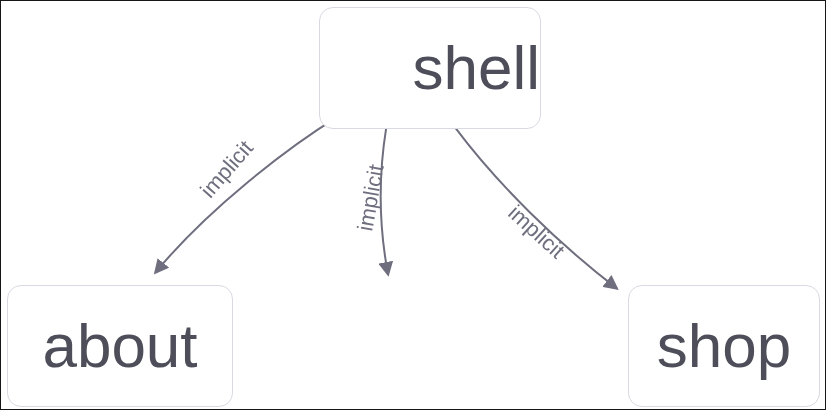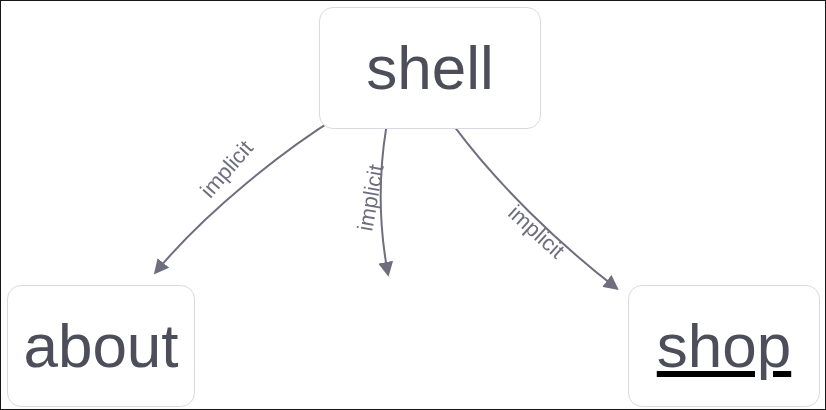--- a/index.html
+++ b/index.html
@@ -74,26 +74,26 @@
 
     <path class="edge-path" d="M386,128 C378,178 379,228 388,275" marker-end="url(#arrow)"></path>
 
     <path class="edge-path" d="M456,128 C498,184 558,243 618,289" marker-end="url(#arrow)"></path>
 
     <text class="edge-label" transform="translate(227,170) rotate(-49)">implicit</text>
     <text class="edge-label" transform="translate(372,198) rotate(-80)">implicit</text>
     <text class="edge-label" transform="translate(536,233) rotate(42)">implicit</text>
   </svg>
 
-  <div class="node" style="left:318px; top:6px; width:222px; height:122px;">
+  <div class="node" style="left:318px; top:6px; width:222px; height:122px;justify-content:flex-end;">
     <span class="node-label">shell</span>
   </div>
 
-  <div class="node" style="left:6px; top:284px; width:188px; height:122px;">
+  <div class="node" style="left:6px; top:284px; width:226px; height:122px;">
     <span class="node-label">about</span>
   </div>
 
 
-  <div class="node" style="left:627px; top:284px; width:192px; height:122px;text-decoration:underline;">
+  <div class="node" style="left:627px; top:284px; width:192px; height:122px;">
     <span class="node-label">shop</span>
   </div>
 
 </div>
 
 </body></html>

